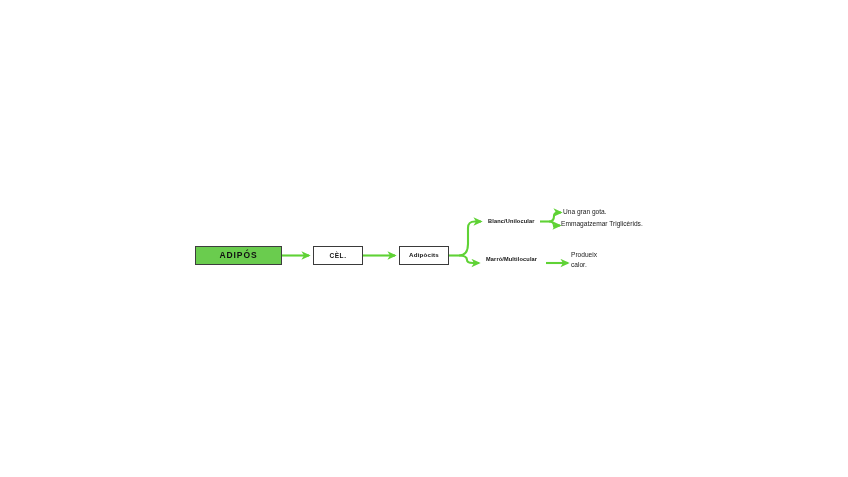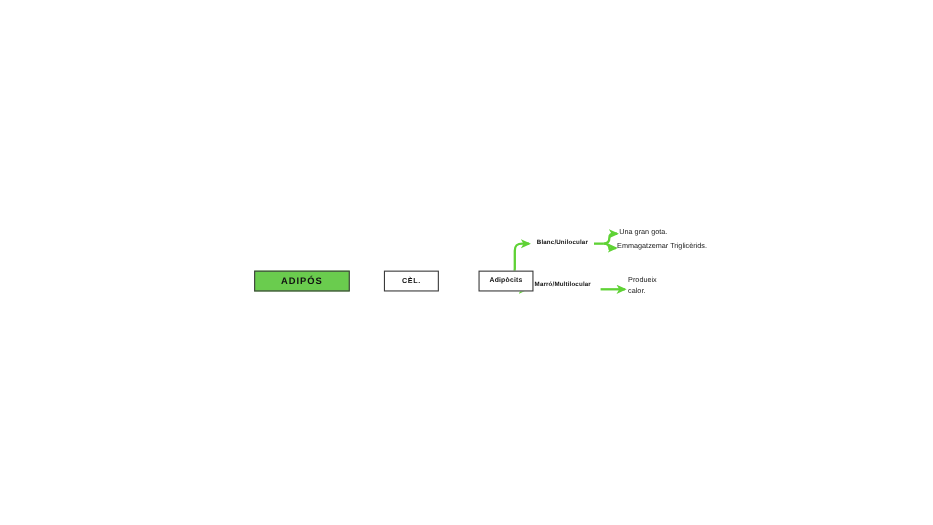--- a/index.html
+++ b/index.html
@@ -37,21 +37,20 @@
   
   .node {
     position: absolute;
     box-sizing: border-box;
     display: flex;
     align-items: center;
     justify-content: center;
     text-align: center;
     line-height: 1.1;
     white-space: nowrap;
-    margin-left: 36px;
   }
 
   .node-root {
     left: 195px;
     top: 246px;
     width: 87px;
     height: 19px;
     background: #6ACC4E;
     border: 1px solid #3d3d3d;
     font-size: 8.5px;

